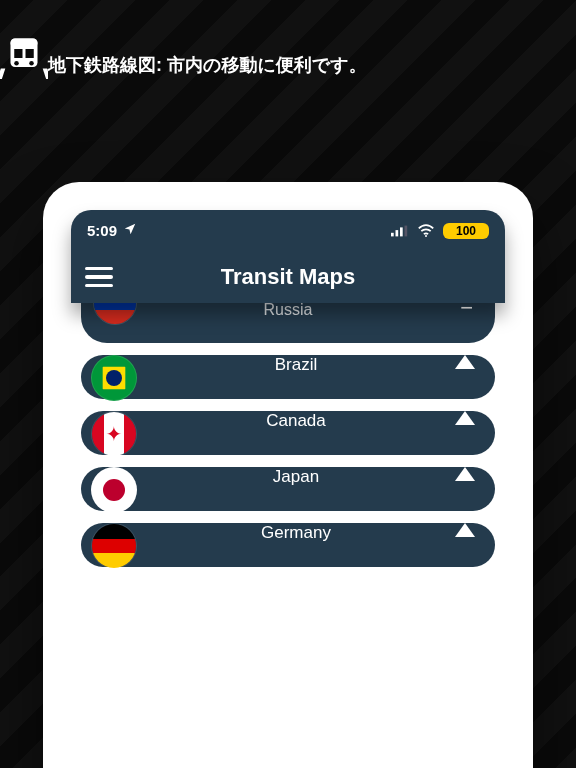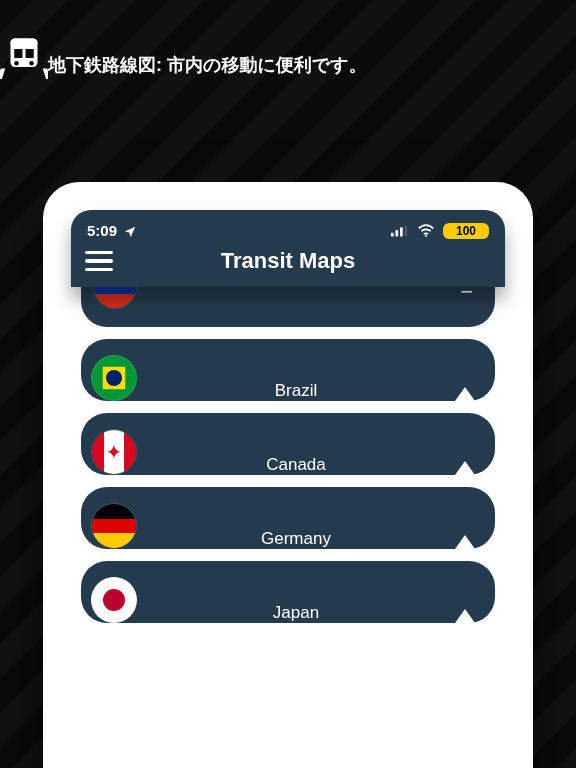--- a/index.html
+++ b/index.html
@@ -51,34 +51,35 @@
     z-index: 2;
     box-shadow: 0 12px 18px rgba(0,0,0,0.35);
   }
   .statusbar {
     display: flex; justify-content: space-between; align-items: center;
     padding: 12px 16px 2px 16px;
     color: #fff;
     font-size: 15px;
     font-weight: 600;
   }
-  .sb-left { display: flex; align-items: flex-end; gap: 6px; }
+  .sb-left { display: flex; align-items: flex-start; gap: 6px; }
   .sb-right { display: flex; align-items: center; gap: 8px; }
   .battery-pill {
     background: #ffcc00;
     color: #000;
     font-size: 12px;
     font-weight: 700;
     border-radius: 6px;
     padding: 1px 13px;
   }
   .appbar {
     display: flex; align-items: center;
     padding: 10px 11px 16px 14px;
     position: relative;
+    margin-top: 16px;
   }
   .hamburger {
     width: 28px; height: 20px;
     display: flex; flex-direction: column; justify-content: space-between;
     cursor: pointer;
   }
   .hamburger span {
     height: 3.2px; background: #fff; border-radius: 2px;
   }
   .app-title {
@@ -120,22 +121,22 @@
     opacity: .85;
   }
   .row-partial .dash {
     position: absolute; top: 0; right: 22px;
     color: #fff; font-size: 22px; line-height: 10px;
   }
   .country-row {
     background: #243b4d;
     border-radius: 26px;
     margin: 0 0 12px 0;
-    height: 62px;
-    display: flex; align-items: flex-end;
+    height: 44px;
+    display: flex; align-items: flex-start;
     position: relative;
     padding: 0 20px 0 10px;
     cursor: pointer;
   }
   .flag {
     width: 46px; height: 46px; border-radius: 50%;
     flex-shrink: 0;
     overflow: hidden;
     position: relative;
     border: 1px solid rgba(255,255,255,0.12);
@@ -236,20 +237,21 @@
         <div class="app-title">Transit Maps</div>
       </div>
     </div>
 
     <div class="content">
       <div class="row-partial">
         <div class="flag-russia">
           <div class="stripe-b"></div>
             <div class="stripe-r"></div>
         </div>
+        <div class="label">Russia</div>
         <div class="dash">−</div>
       </div>
 
       <div class="country-row">
         <div class="flag flag-brazil"></div>
         <div class="country-label">Brazil</div>
         <div class="caret"></div>
       </div>
 
       <div class="country-row">
@@ -258,29 +260,29 @@
             <div class="mid">
               <span class="leaf">✦</span>
             </div>
             <div class="stripe-r"></div>
         </div>
         <div class="country-label">Canada</div>
         <div class="caret"></div>
       </div>
 
       <div class="country-row">
+        <div class="flag flag-japan"></div>
+        <div class="country-label">Japan</div>
+        <div class="caret"></div>
+      </div>
+
+      <div class="country-row">
         <div class="flag flag-germany">
           <div class="s1"></div>
             <div class="s2"></div>
             <div class="s3"></div>
         </div>
         <div class="country-label">Germany</div>
         <div class="caret"></div>
       </div>
-
-      <div class="country-row">
-        <div class="flag flag-japan"></div>
-        <div class="country-label">Japan</div>
-        <div class="caret"></div>
-      </div>
     </div>
   </div>
 </div>
 
 </body></html>

